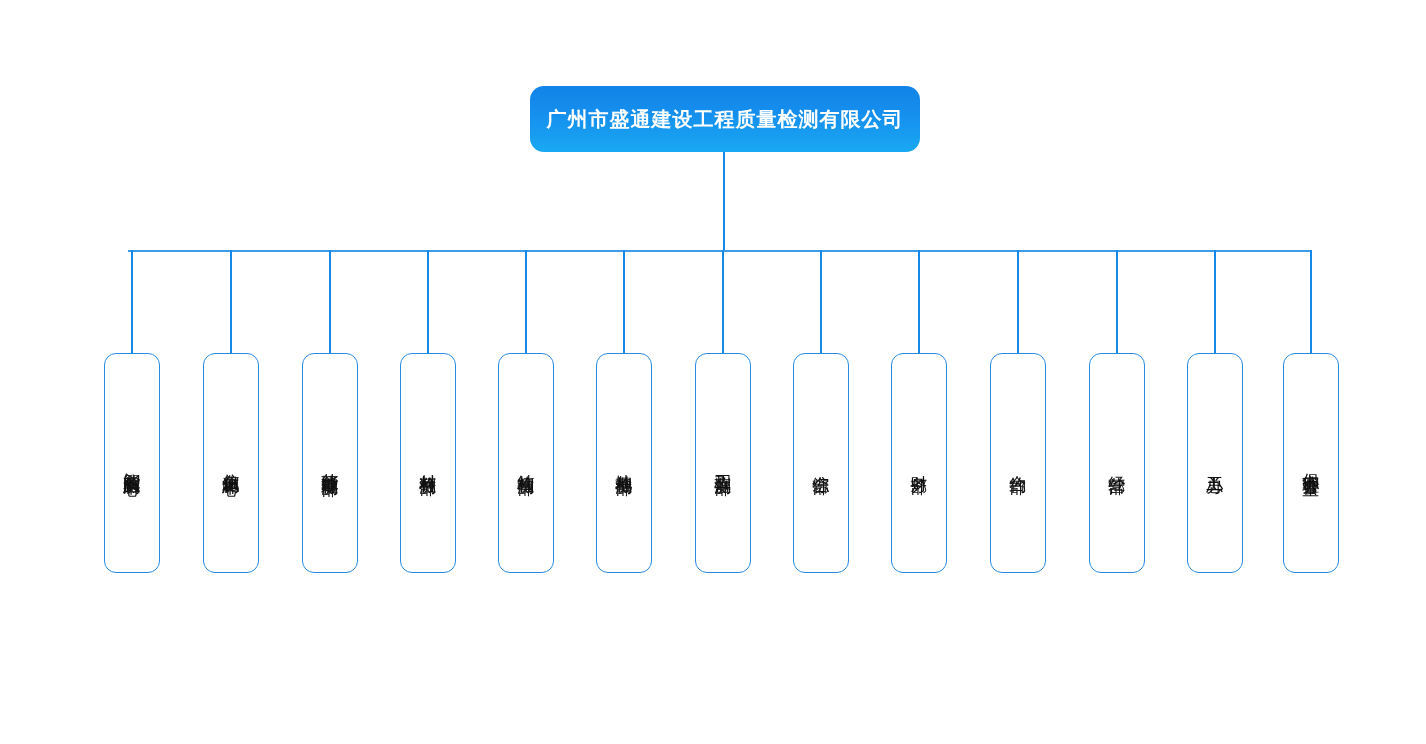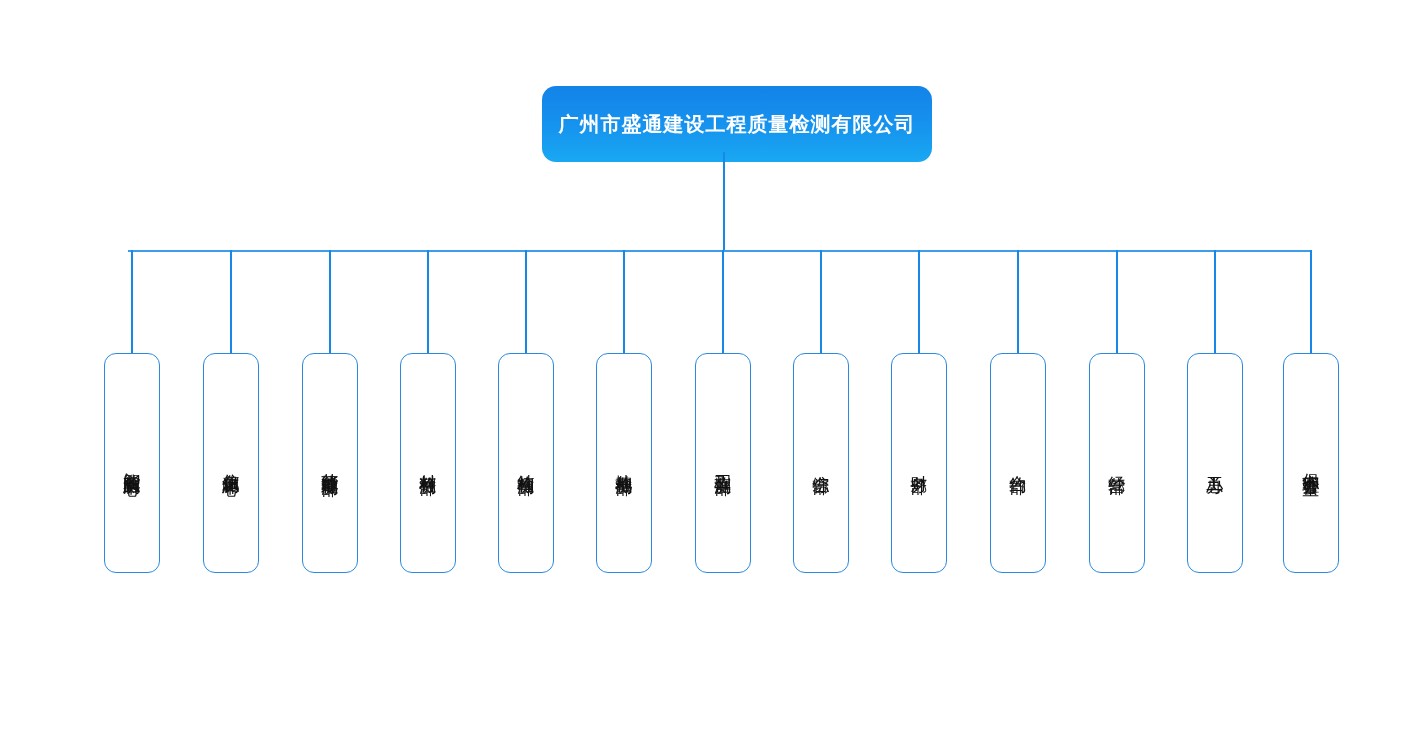--- a/index.html
+++ b/index.html
@@ -17,24 +17,24 @@
   #canvas {
     position: relative;
     width: 1426px;
     height: 744px;
     background: #ffffff;
   }
 
   
   .root-node {
     position: absolute;
-    left: 542px;
+    left: 530px;
     top: 86px;
     width: 390px;
-    height: 76px;
+    height: 66px;
     border-radius: 14px;
     background: linear-gradient(180deg, #1383e8 0%, #1590ee 45%, #19a8f2 100%);
     display: flex;
     align-items: center;
     justify-content: center;
     box-sizing: border-box;
   }
   .root-label {
     color: #ffffff;
     font-size: 20px;

